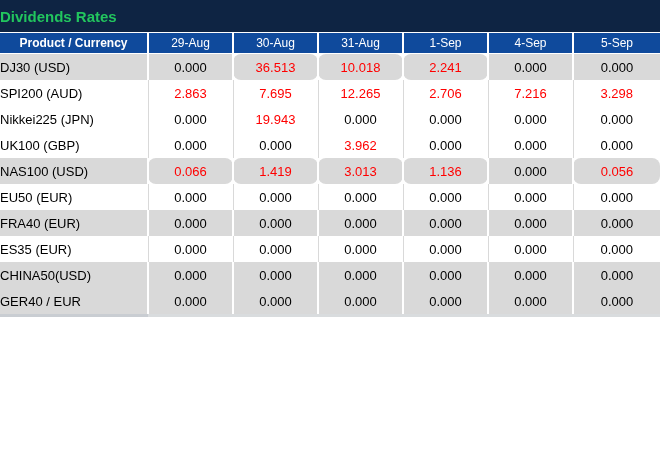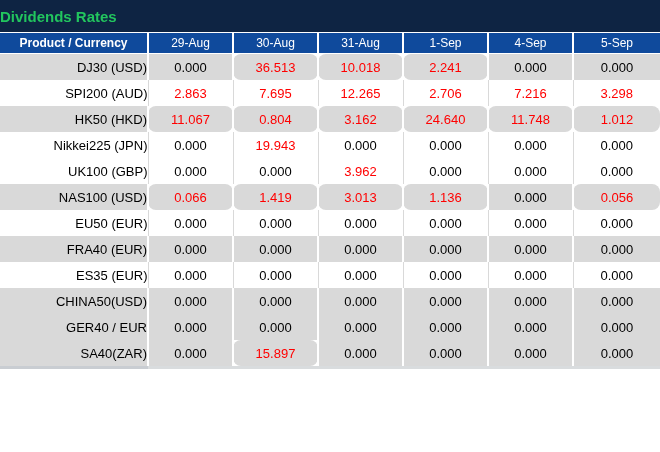--- a/index.html
+++ b/index.html
@@ -48,21 +48,21 @@
     border-right: none;
   }
   tbody td {
     height: 26px;
     font-size: 13px;
     color: var(--value-black, #000000);
     text-align: center;
     padding: 0;
   }
   tbody td.product {
-    text-align: right;
+    text-align: left;
     padding-right: 0;
   }
   tr.gray td {
     background: var(--row-gray, #d9d9d9);
     border-right: 2px solid #ffffff;
   }
   tr.white td {
     background: var(--row-white, #ffffff);
     border-right: 1px solid #d9d9d9;
     margin-top: 18px;
@@ -119,29 +119,20 @@
         </tr>
         <tr class="white">
           <td class="product">SPI200 (AUD)</td>
           <td class="red">2.863</td>
           <td class="red">7.695</td>
           <td class="red">12.265</td>
           <td class="red">2.706</td>
           <td class="red">7.216</td>
           <td class="red">3.298</td>
         </tr>
-        <tr class="gray">
-          <td class="product">HK50 (HKD)</td>
-          <td class="red">11.067</td>
-          <td class="red">0.804</td>
-          <td class="red">3.162</td>
-          <td class="red">24.640</td>
-          <td class="red">11.748</td>
-          <td class="red">1.012</td>
-        </tr>
         <tr class="white">
           <td class="product">Nikkei225 (JPN)</td>
           <td>0.000</td>
           <td class="red">19.943</td>
           <td>0.000</td>
           <td>0.000</td>
           <td>0.000</td>
           <td>0.000</td>
         </tr>
         <tr class="white">
@@ -195,29 +186,20 @@
           <td>0.000</td>
           <td>0.000</td>
           <td>0.000</td>
           <td>0.000</td>
           <td>0.000</td>
         </tr>
         <tr class="gray">
           <td class="product">GER40 / EUR</td>
           <td>0.000</td>
           <td>0.000</td>
-          <td>0.000</td>
-          <td>0.000</td>
-          <td>0.000</td>
-          <td>0.000</td>
-        </tr>
-        <tr class="gray">
-          <td class="product">SA40(ZAR)</td>
-          <td>0.000</td>
-          <td class="red">15.897</td>
           <td>0.000</td>
           <td>0.000</td>
           <td>0.000</td>
           <td>0.000</td>
         </tr>
       </tbody>
   </table>
   <div class="bottom-strip"></div>
 </div>
 

